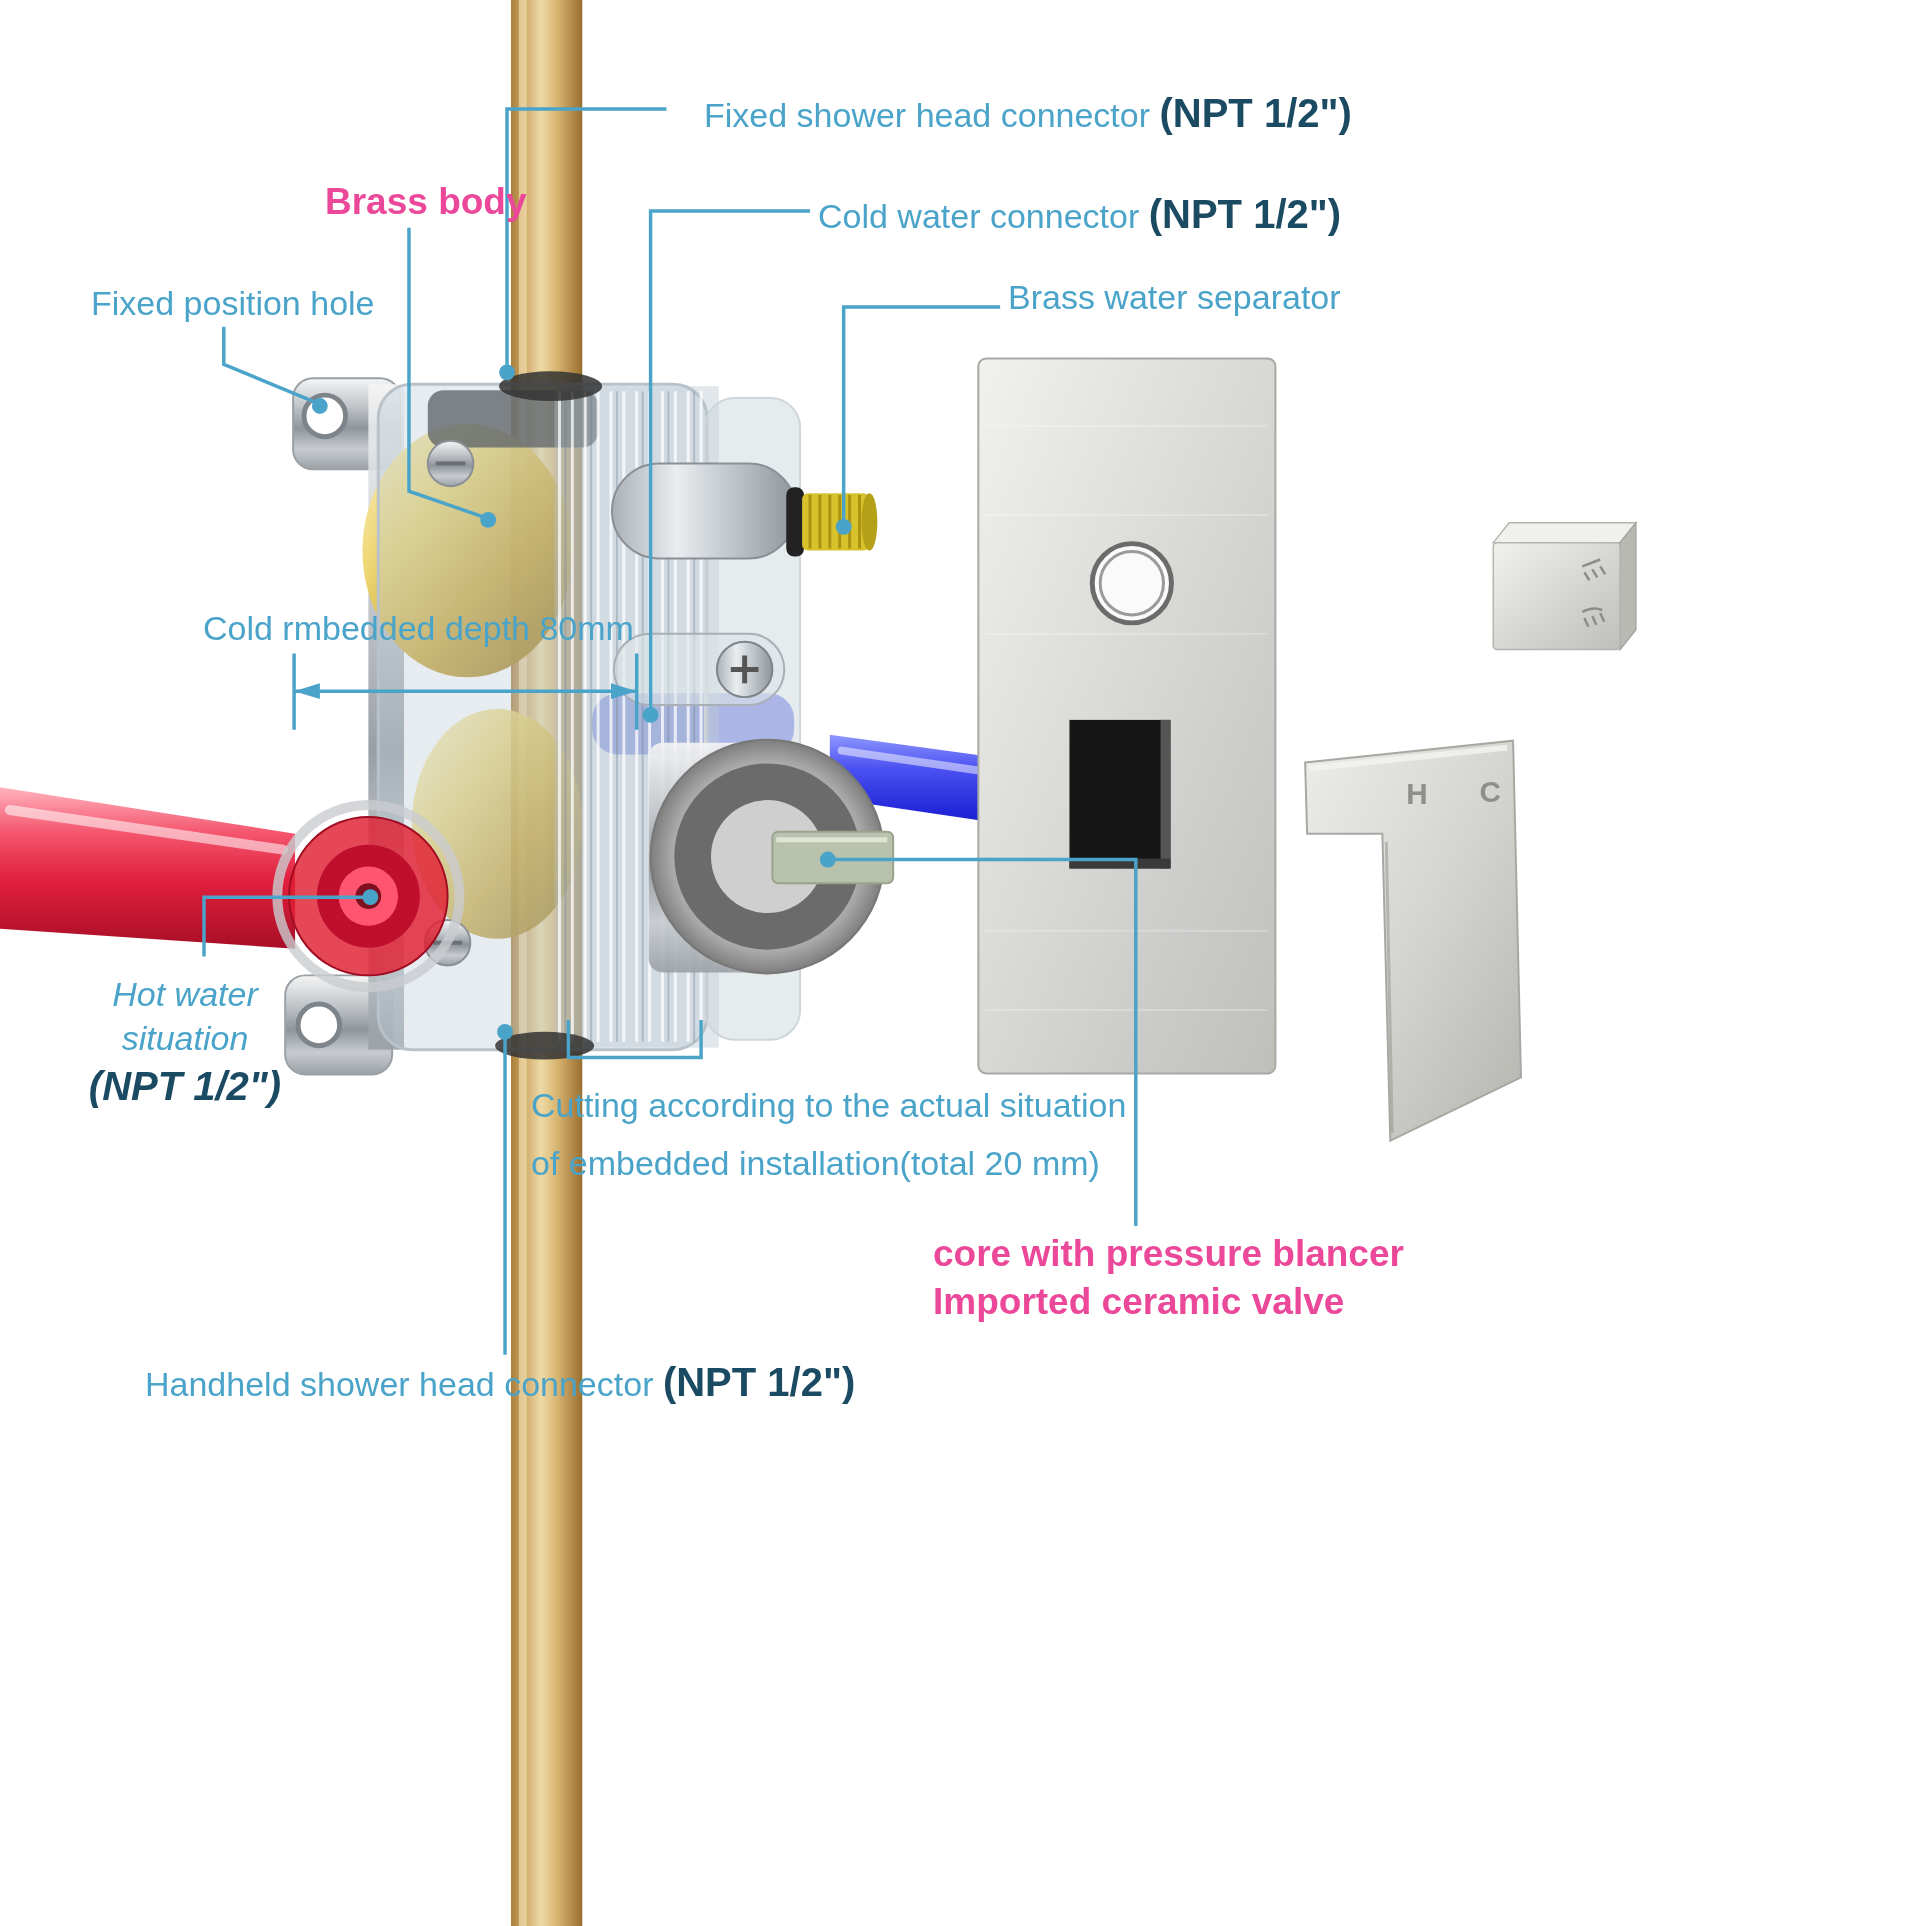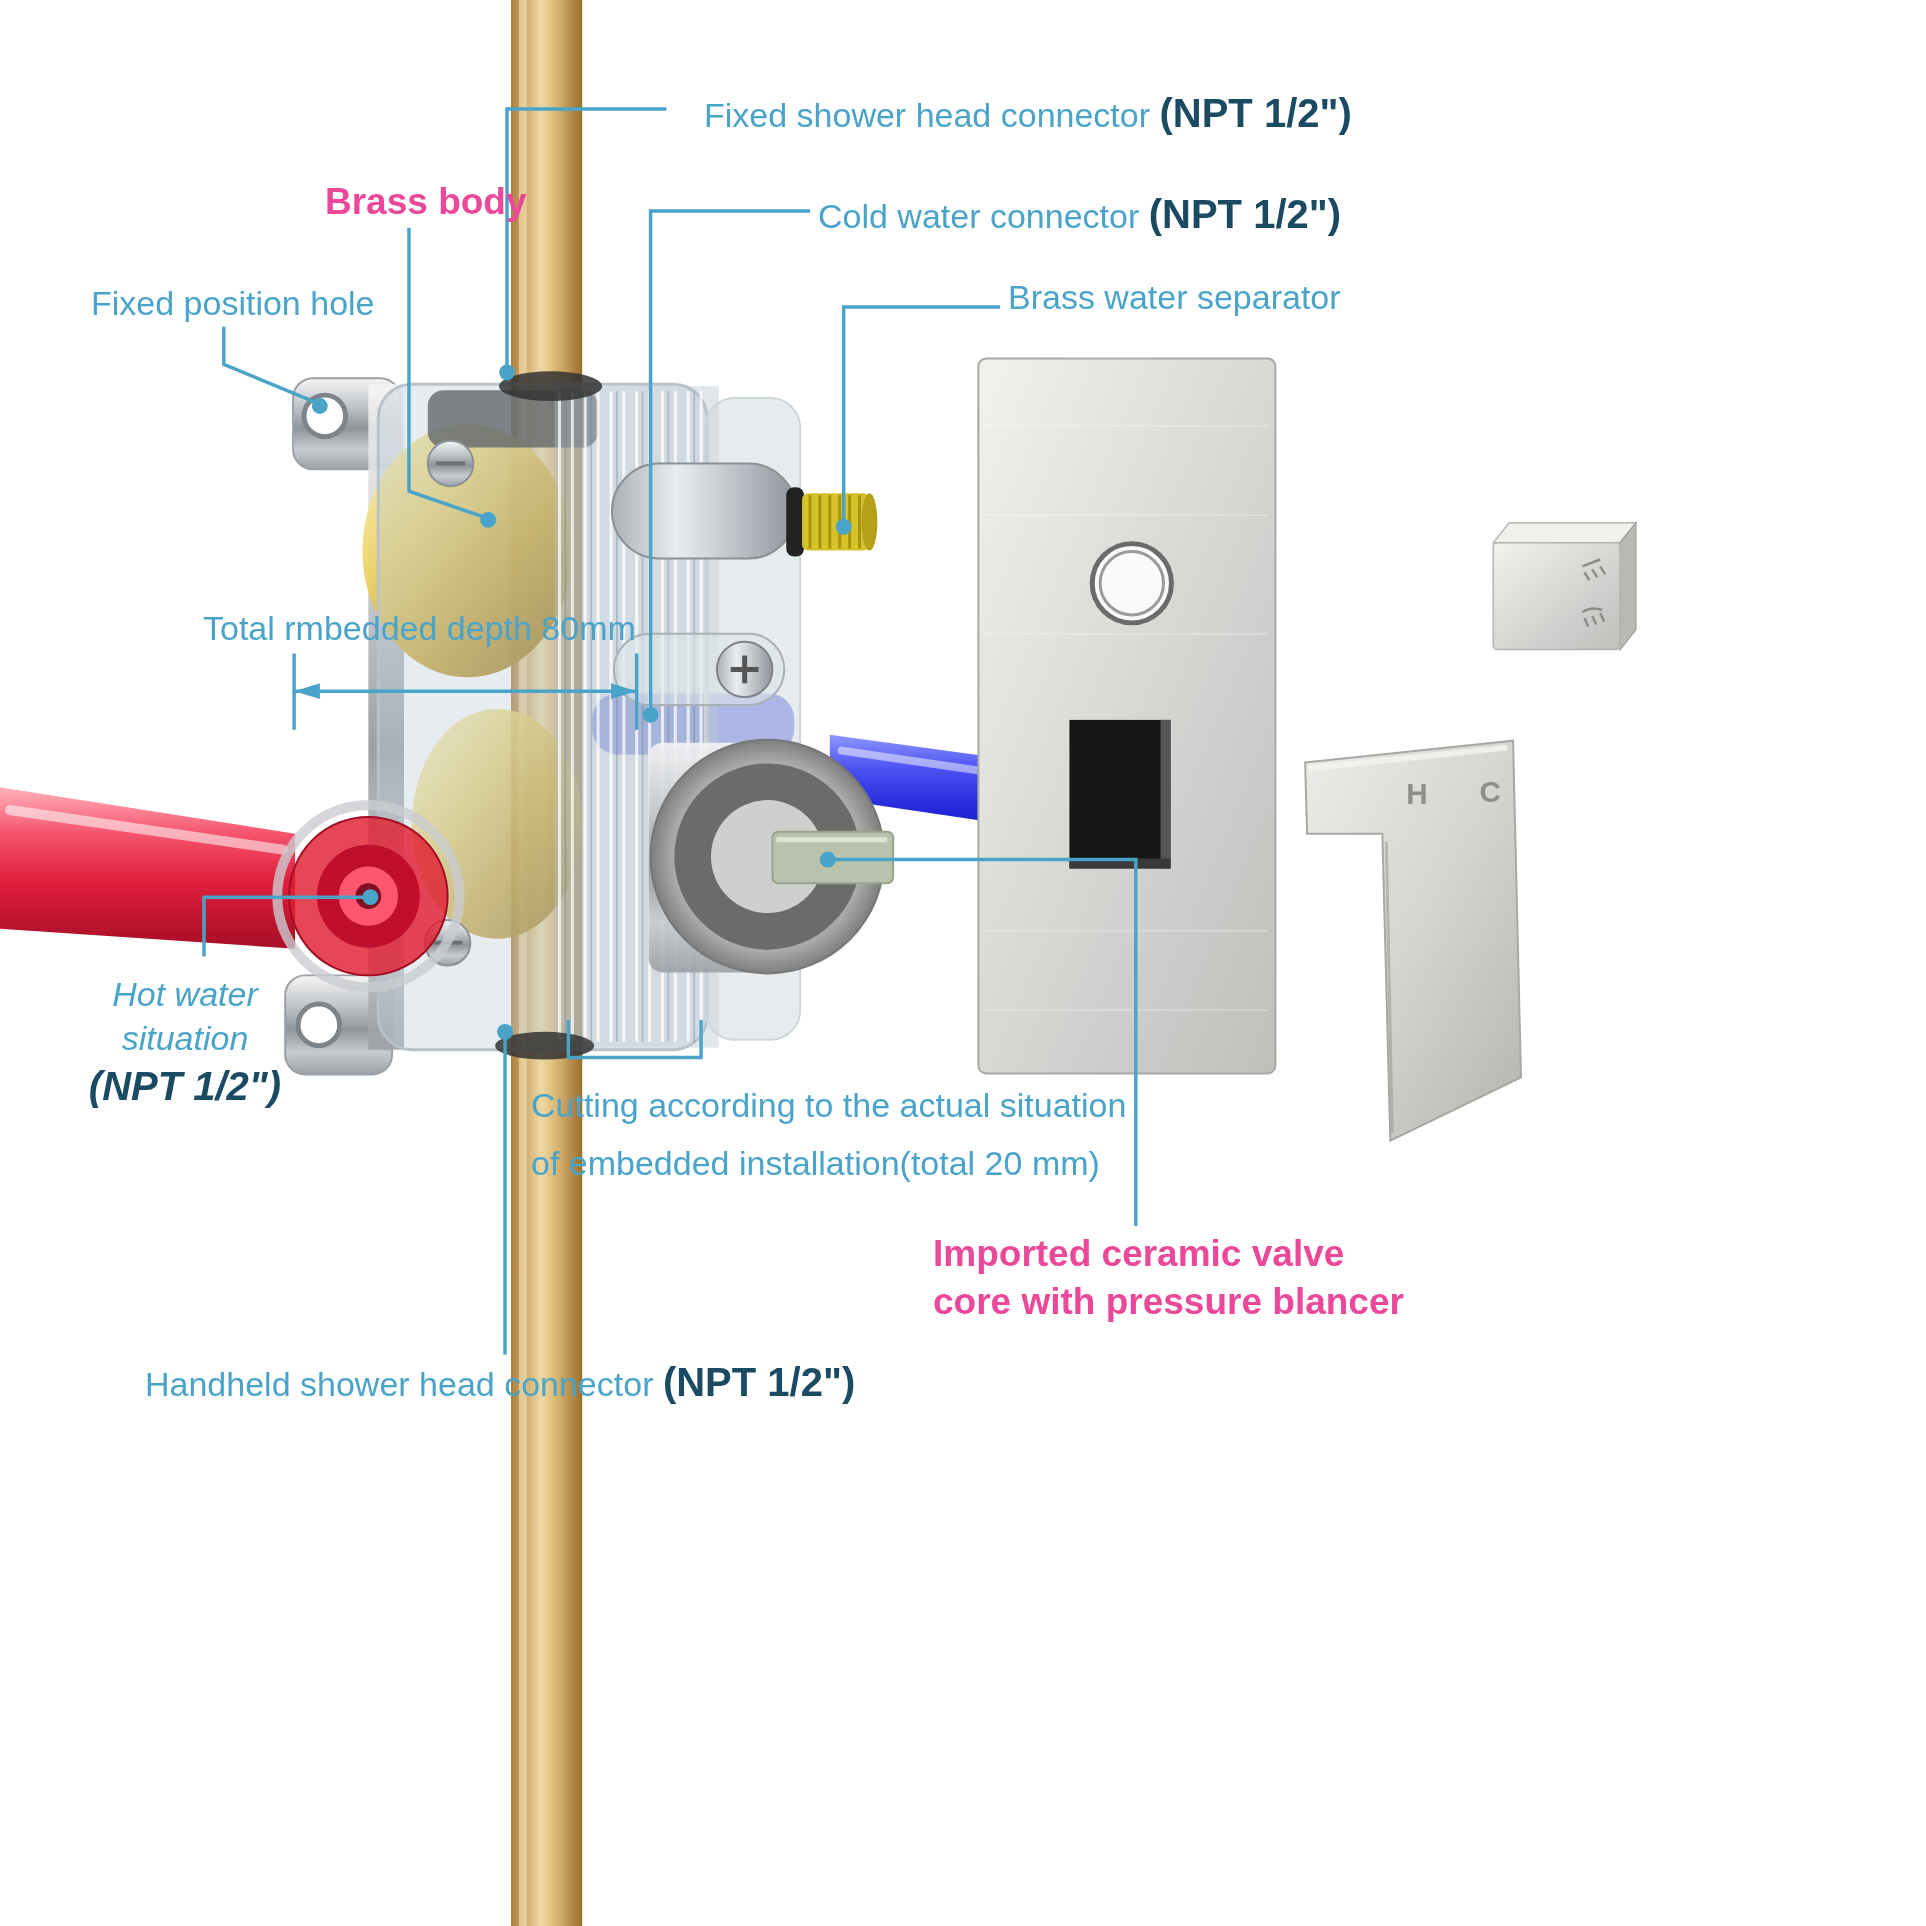--- a/index.html
+++ b/index.html
@@ -232,37 +232,37 @@
 
   <div class="lbl" style="left:91px;top:281px;">
     <span>Fixed position hole</span>
   </div>
 
   <div class="lbl" style="left:1008px;top:275px;">
     <span>Brass water separator</span>
   </div>
 
   <div class="lbl" style="left:203px;top:606px;">
-    <span>Total rmbedded depth 80mm</span>
+    <span>Cold rmbedded depth 80mm</span>
   </div>
 
   <div class="lbl center" style="left:61px;top:972px;width:248px;">
     <div>Hot water</div>
     <div>situation</div>
     <div class="npt">(NPT 1/2")</div>
   </div>
 
   <div class="lbl" style="left:531px;top:1077px;line-height:1.7;">
     <div>Cutting according to the actual situation</div>
     <div>of embedded installation(total 20 mm)</div>
   </div>
 
   <div class="lbl-dark" style="left:933px;top:1230px;">
+    <div>core with pressure blancer</div>
     <div>Imported ceramic valve</div>
-    <div>core with pressure blancer</div>
   </div>
 
   <div class="lbl" style="left:145px;top:1356px;text-align:right;">
     <span>Handheld shower head connector </span><span class="npt">(NPT 1/2")</span>
   </div>
 
 </div>
 
 
 </body></html>

